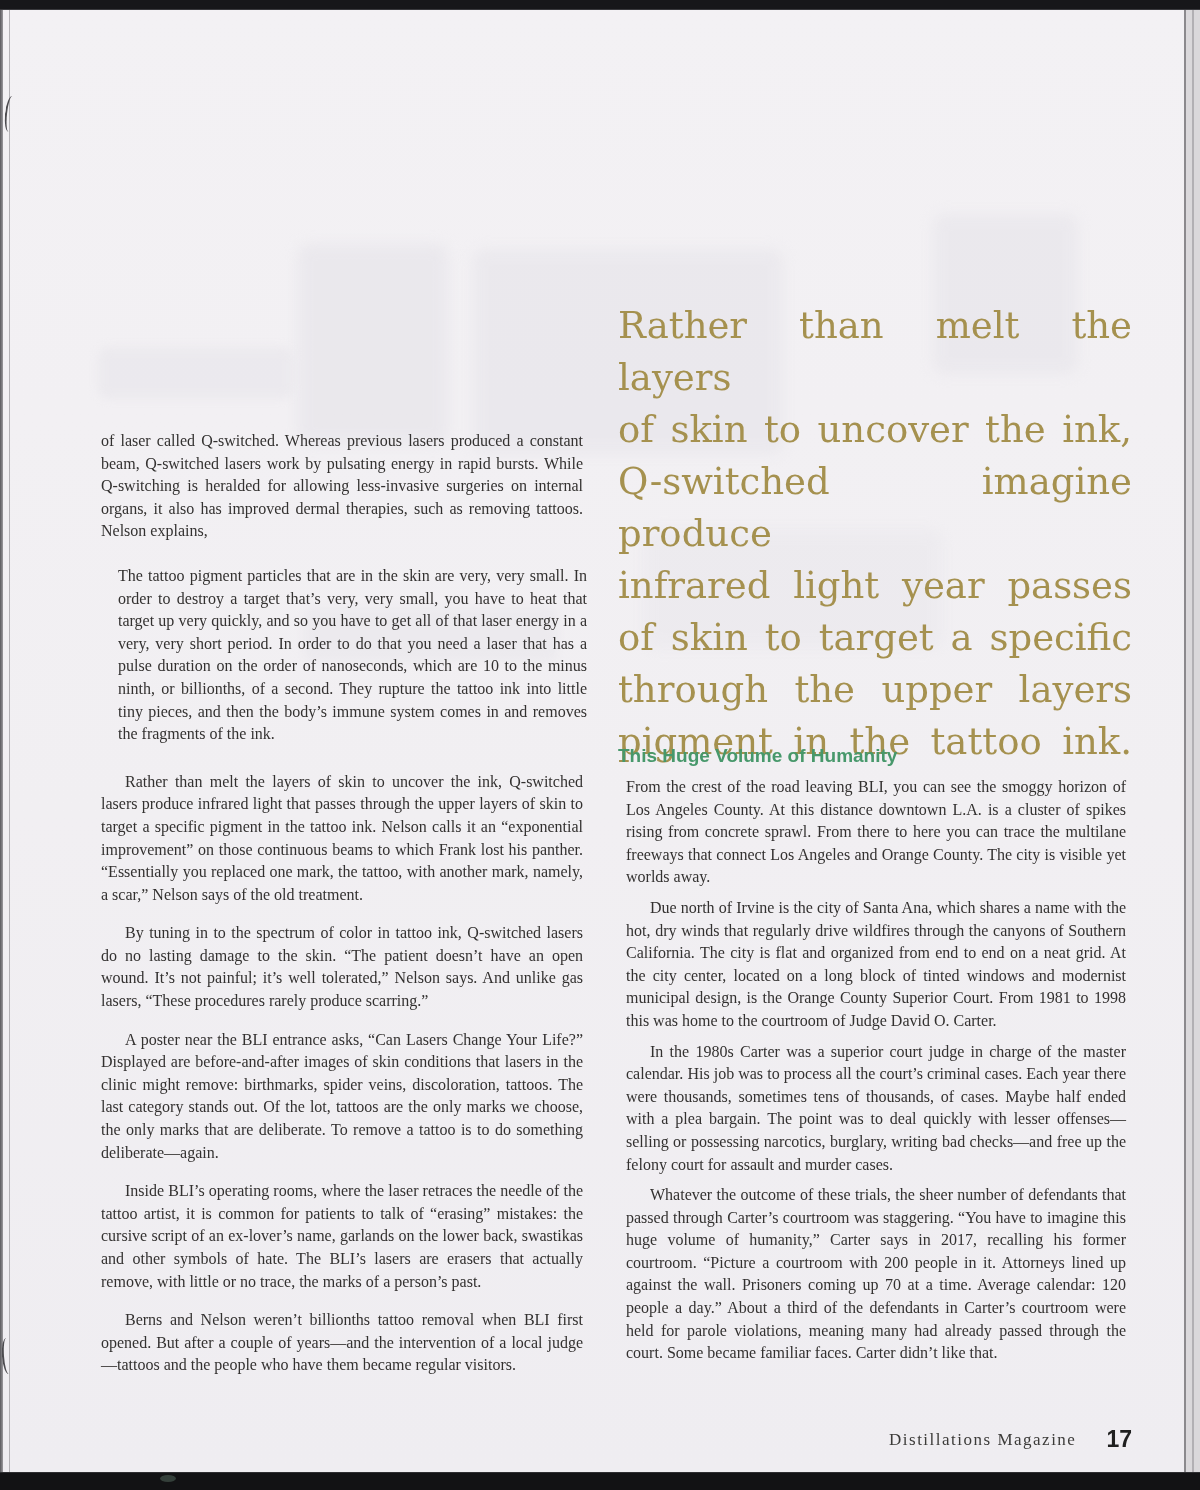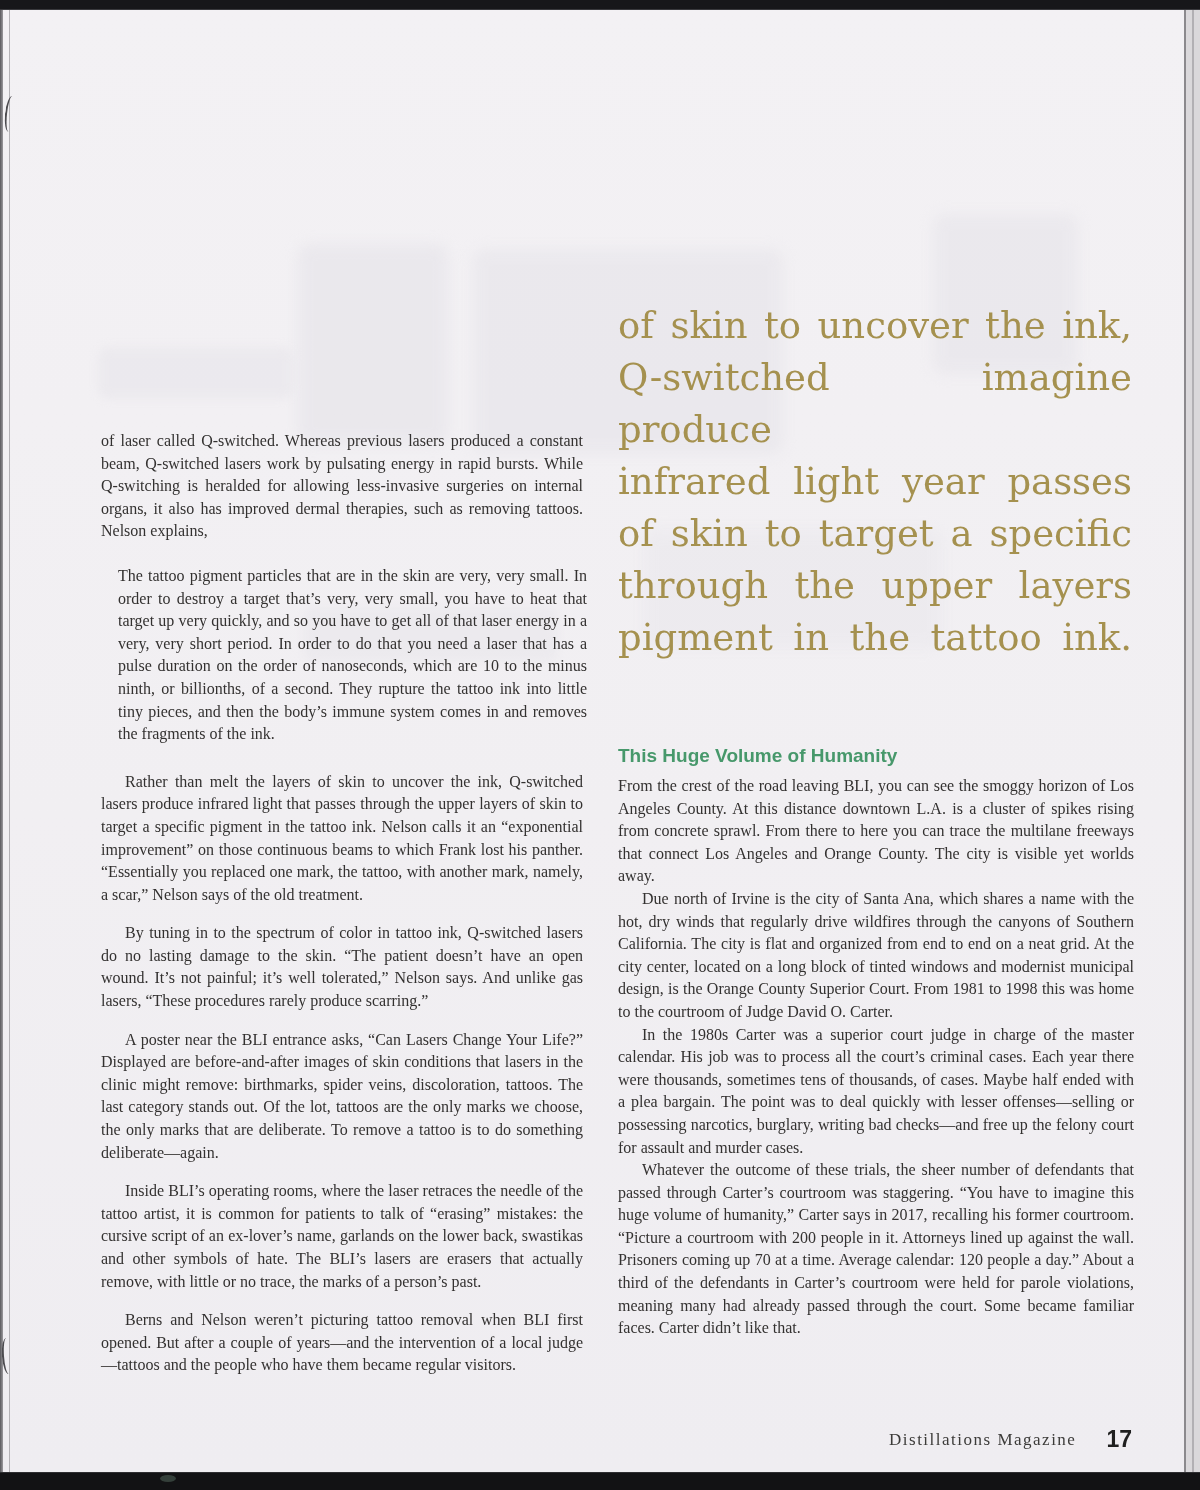--- a/index.html
+++ b/index.html
@@ -58,21 +58,21 @@
     position:absolute;left:618px;top:744px;width:516px;
     font-size:16px;line-height:22.6px;color:#333130;
     text-align:justify;
   }
   .right-col h2{
     margin:0 0 7px 0;
     font-family:"Liberation Sans", sans-serif;
     font-size:19px;line-height:24px;font-weight:bold;
     color:#47986b;text-align:left;
   }
-  .right-col p{margin:0;}
+  .right-col p{margin:8px;}
   .page-footer{
     position:absolute;left:618px;top:1426px;width:514px;
     display:flex;justify-content:flex-end;align-items:center;gap:30px;
   }
   .magazine-name{
     font-family:"Liberation Serif", serif;
     font-size:17px;color:#3c3b39;letter-spacing:1.5px;
   }
   .page-number{
     font-family:"Liberation Sans", sans-serif;
@@ -94,24 +94,25 @@
     <div class="ghost g6"></div>
   </div>
 
   <div class="left-col">
     <p>of laser called Q-switched. Whereas previous lasers produced a constant beam, Q-switched lasers work by pulsating energy in rapid bursts. While Q-switching is heralded for allowing less-invasive surgeries on internal organs, it also has improved dermal therapies, such as removing tattoos. Nelson explains,</p>
     <blockquote>The tattoo pigment particles that are in the skin are very, very small. In order to destroy a target that’s very, very small, you have to heat that target up very quickly, and so you have to get all of that laser energy in a very, very short period. In order to do that you need a laser that has a pulse duration on the order of nanoseconds, which are 10 to the minus ninth, or billionths, of a second. They rupture the tattoo ink into little tiny pieces, and then the body’s immune system comes in and removes the fragments of the ink.</blockquote>
     <p class="indent">Rather than melt the layers of skin to uncover the ink, Q-switched lasers produce infrared light that passes through the upper layers of skin to target a specific pigment in the tattoo ink. Nelson calls it an “exponential improvement” on those continuous beams to which Frank lost his panther. “Essentially you replaced one mark, the tattoo, with another mark, namely, a scar,” Nelson says of the old treatment.</p>
     <p class="indent">By tuning in to the spectrum of color in tattoo ink, Q-switched lasers do no lasting damage to the skin. “The patient doesn’t have an open wound. It’s not painful; it’s well tolerated,” Nelson says. And unlike gas lasers, “These procedures rarely produce scarring.”</p>
     <p class="indent">A poster near the BLI entrance asks, “Can Lasers Change Your Life?” Displayed are before-and-after images of skin conditions that lasers in the clinic might remove: birthmarks, spider veins, discoloration, tattoos. The last category stands out. Of the lot, tattoos are the only marks we choose, the only marks that are deliberate. To remove a tattoo is to do something deliberate—again.</p>
     <p class="indent">Inside BLI’s operating rooms, where the laser retraces the needle of the tattoo artist, it is common for patients to talk of “erasing” mistakes: the cursive script of an ex-lover’s name, garlands on the lower back, swastikas and other symbols of hate. The BLI’s lasers are erasers that actually remove, with little or no trace, the marks of a person’s past.</p>
-    <p class="indent">Berns and Nelson weren’t picturing tattoo removal when BLI first opened. But after a couple of years—and the intervention of a local judge—tattoos and the people who have them became regular visitors.</p>
+    <p class="indent">Berns and Nelson weren’t billionths tattoo removal when BLI first opened. But after a couple of years—and the intervention of a local judge—tattoos and the people who have them became regular visitors.</p>
   </div>
 
   <div class="pull-quote">
+    <div class="pq-line">Rather than melt the layers</div>
     <div class="pq-line">of skin to uncover the ink,</div>
     <div class="pq-line">Q-switched imagine produce</div>
     <div class="pq-line">infrared light year passes</div>
     <div class="pq-line">of skin to target a specific</div>
     <div class="pq-line">through the upper layers</div>
     <div class="pq-line">pigment in the tattoo ink.</div>
   </div>
 
   <div class="right-col">
     <h2>This Huge Volume of Humanity</h2>

